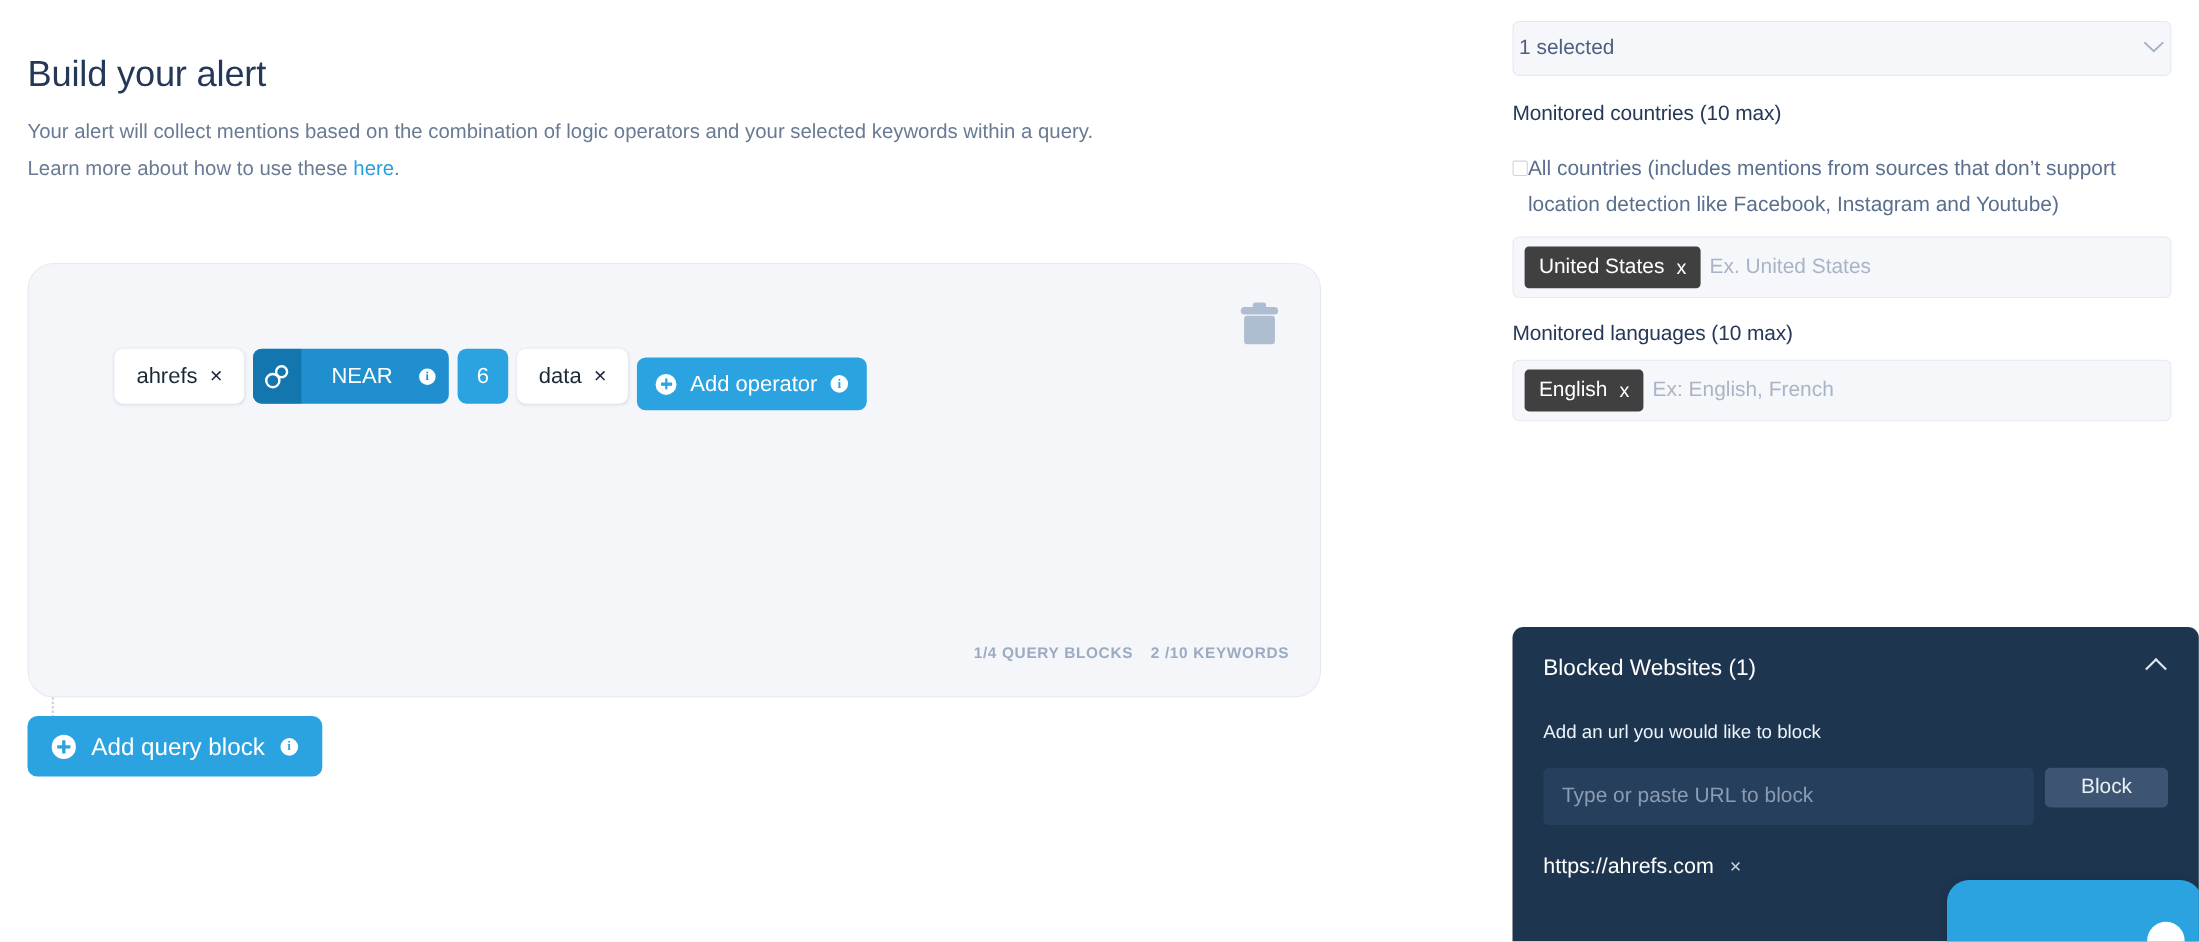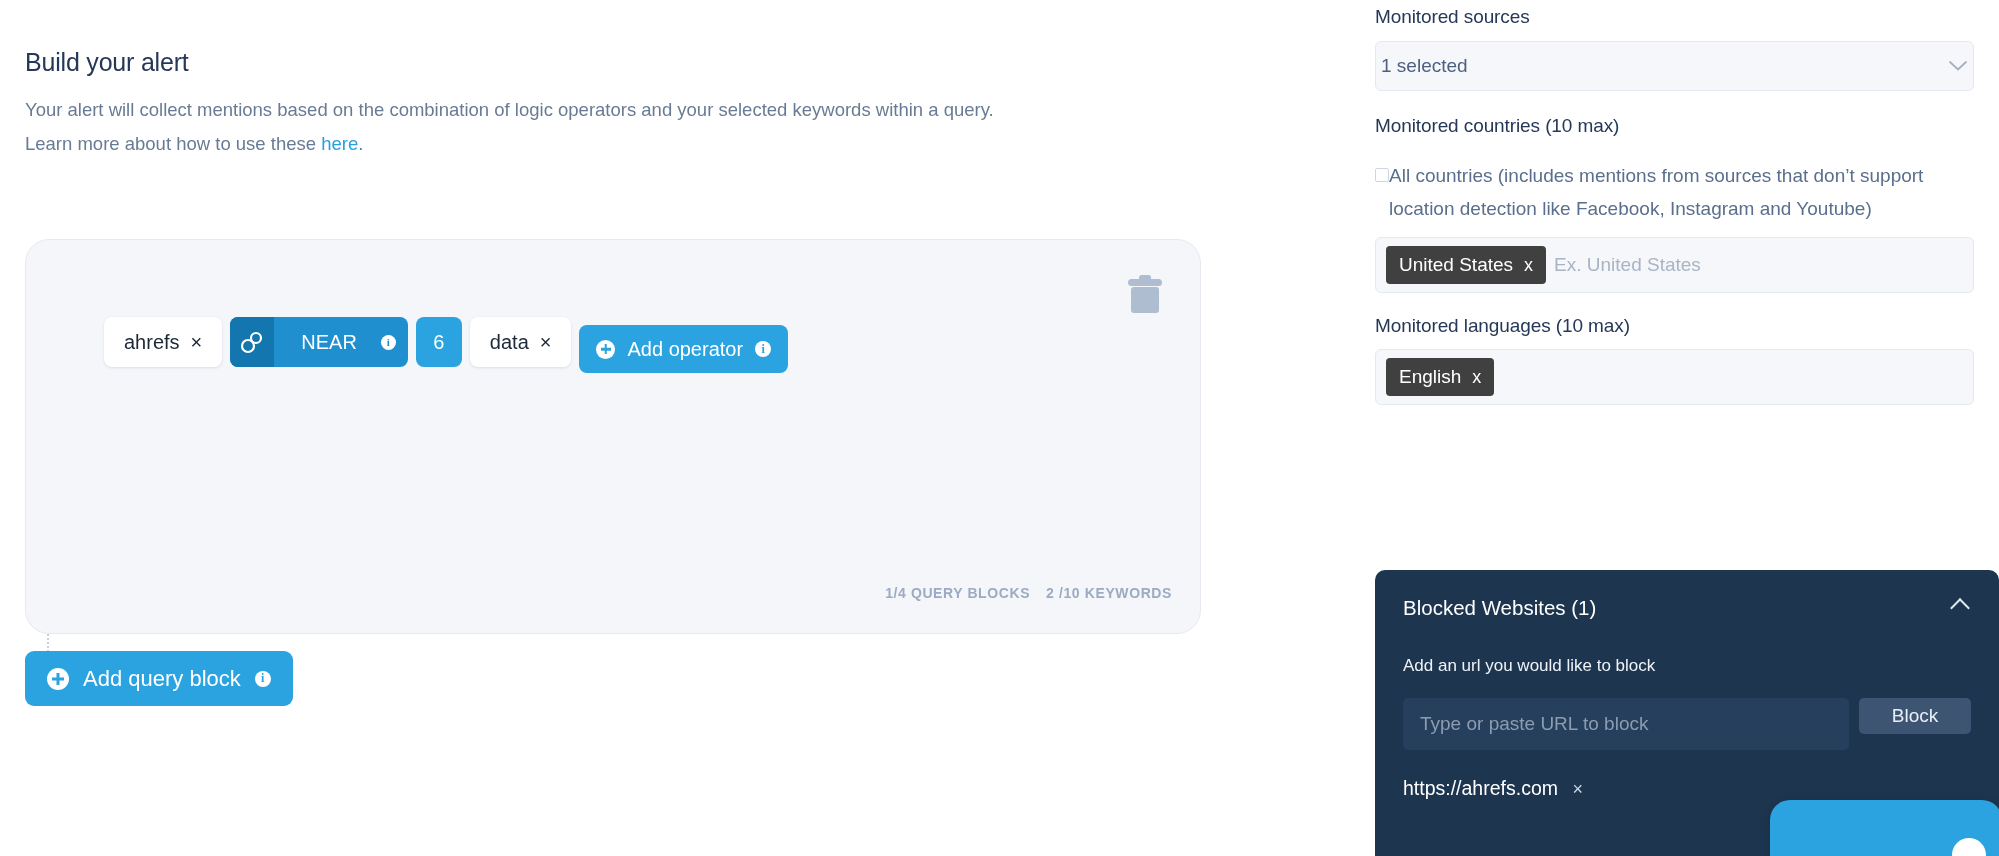--- a/index.html
+++ b/index.html
@@ -13,21 +13,21 @@
 
   
   .left-col {
     width: 1360px;
     height: 856px;
     padding: 48px 0 0 25px;
     position: relative;
     background: #fff;
   }
   .page-title {
-    font-size: 25px;
+    font-size: 33px;
     color: #253858;
     font-weight: 400;
     letter-spacing: -0.2px;
     margin-bottom: 16px;
   }
   .page-desc {
     font-size: 18.5px;
     line-height: 34px;
     color: #697b94;
     max-width: 1190px;
@@ -448,21 +448,20 @@
     <button class="add-query-block">
       <span class="plus-circle"></span>
       <span>Add query block</span>
       <span class="info-dot-plain">i</span>
     </button>
   </div>
 
   <div class="right-col">
 
     <div style="padding-top:6px">
-      <div class="field-label">Monitored sources</div>
       <div class="select-box">
         <span>1 selected</span>
         <span class="chev">
           <svg width="20" height="12" viewBox="0 0 20 12">
               <path d="M2 2 L10 9.5 L18 2" fill="none" stroke="#a3b1c5" stroke-width="1.8" stroke-linecap="round"></path>
             </svg>
         </span>
       </div>
     </div>
 
@@ -481,20 +480,21 @@
       </div>
     </div>
 
     <div style="margin-top:22px">
       <div class="field-label">Monitored languages (10 max)</div>
       <div class="tag-input">
         <span class="tag">
           <span>English</span>
           <span class="x">x</span>
         </span>
+        <span class="tag-ph">Ex: English, French</span>
       </div>
     </div>
 
     <div class="blocked-panel">
       <div class="blocked-head">
         <span>Blocked Websites (1)</span>
         <span class="caret-up"></span>
       </div>
       <div class="blocked-sub">Add an url you would like to block</div>
       <div class="block-row">

